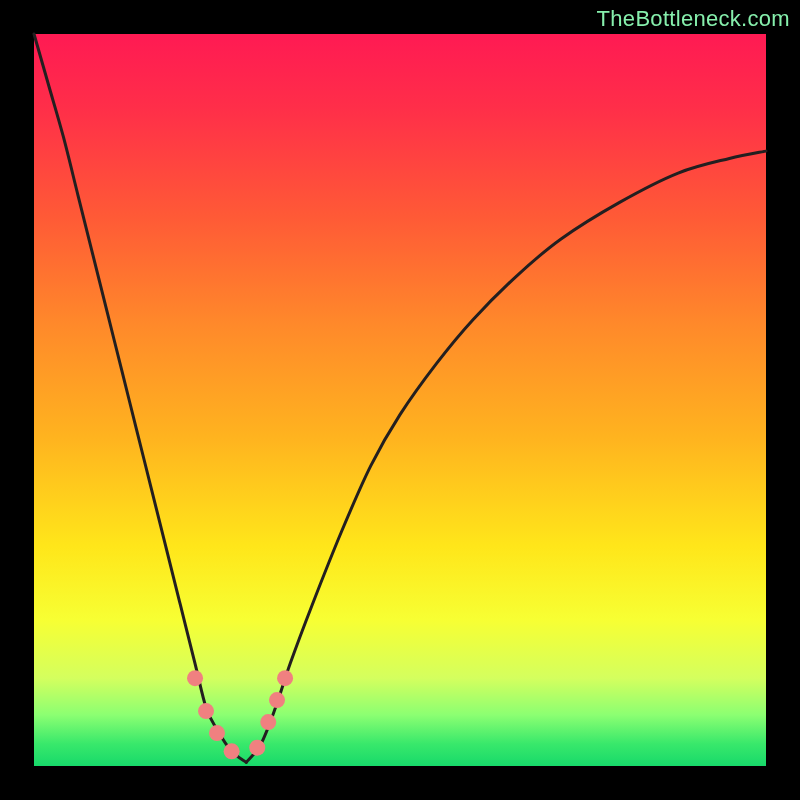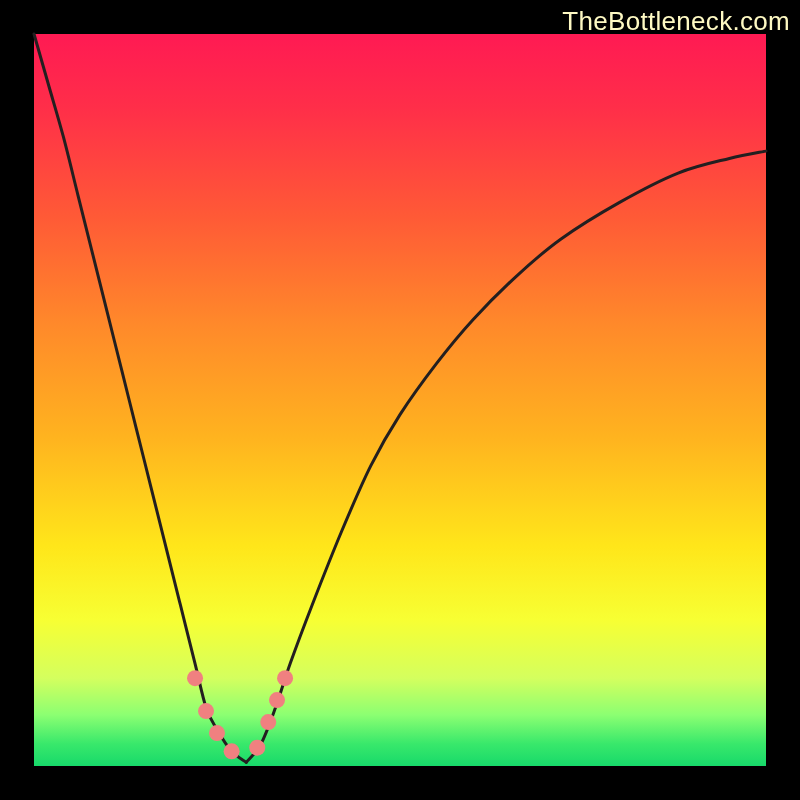--- a/index.html
+++ b/index.html
@@ -37,22 +37,22 @@
       #d4ff5e 88%,
       #8cff72 93%,
       #38e86b 97%,
       #17d96a 100%
     );
   }
   .watermark {
     position: absolute;
     top: 6px;
     right: 10px;
-    color: #fef9c3;
-    font-size: 26px;
+    color: #86efac;
+    font-size: 22px;
     font-weight: 500;
     letter-spacing: 0.3px;
     user-select: none;
   }
   svg.curves {
     position: absolute;
     left: 0;
     top: 0;
     width: 732px;
     height: 732px;

